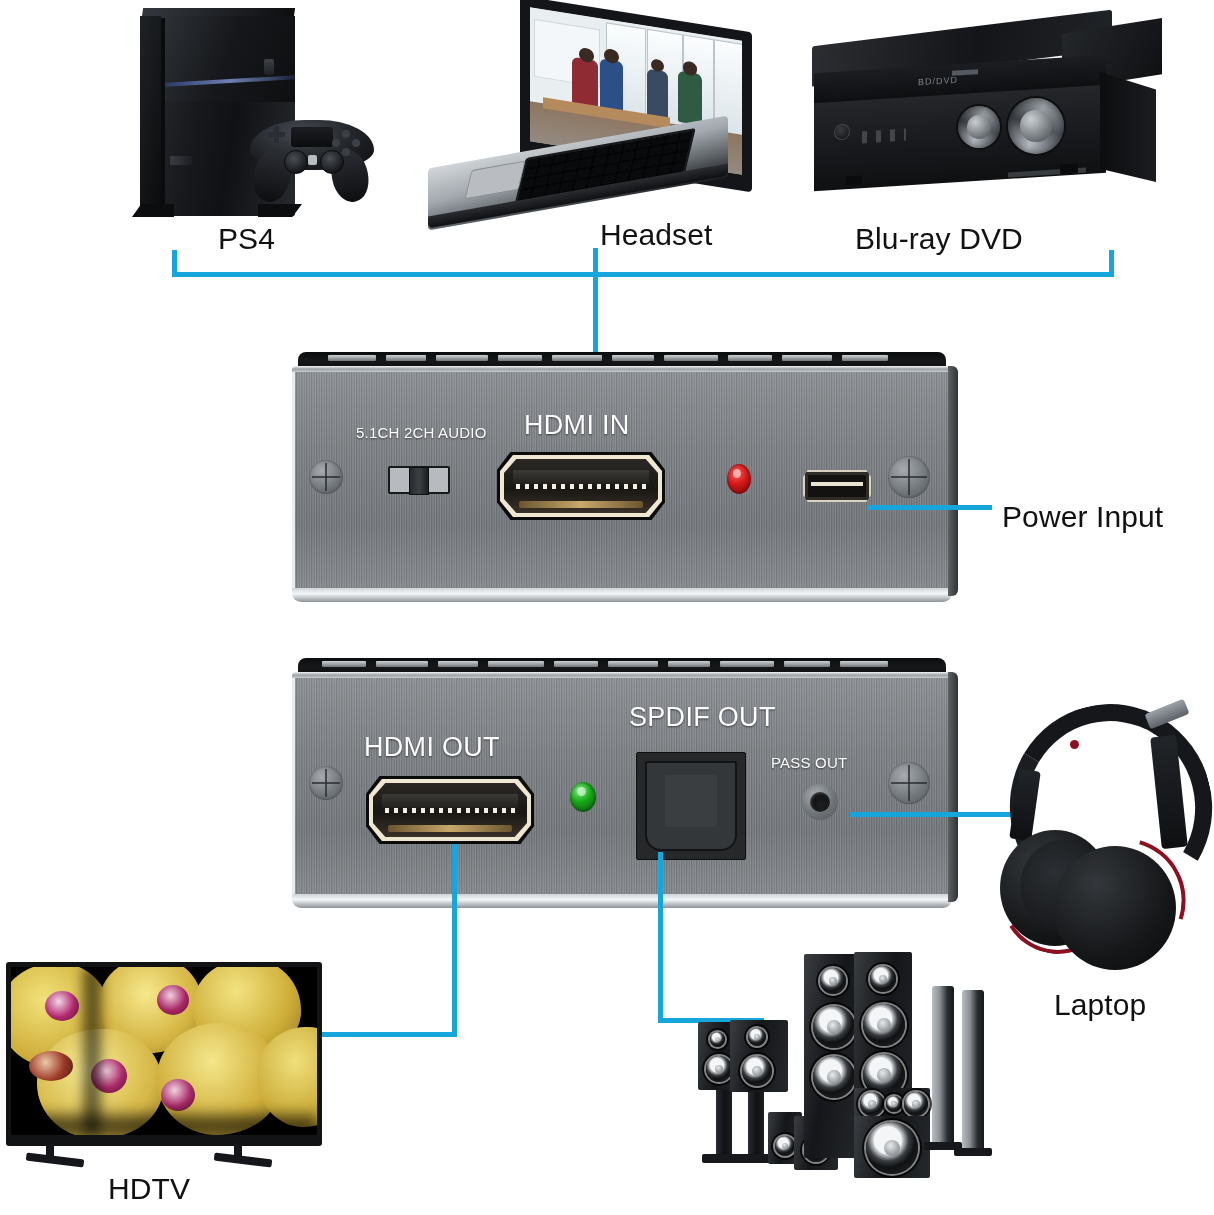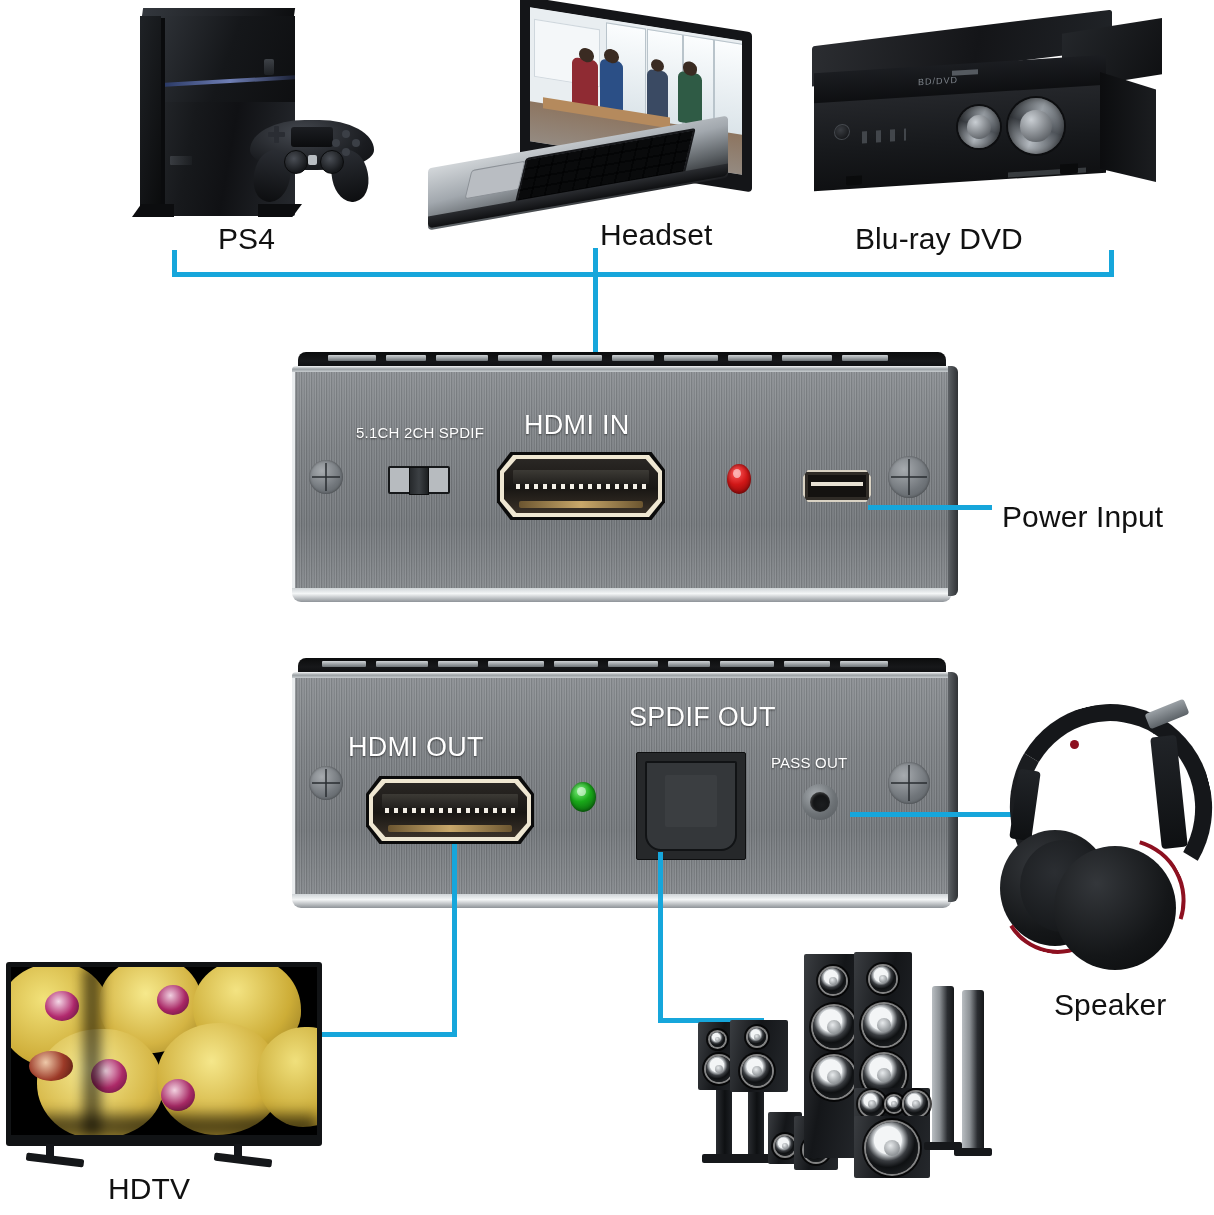--- a/index.html
+++ b/index.html
@@ -295,21 +295,21 @@
       <div class="dev-fin" style="left:544px;width:46px;"></div>
     </div>
     <div class="dev-chrome" style="left:8px;top:14px;width:660px;height:7px;border-radius:4px 4px 0 0;"></div>
     <div class="dev-face" style="left:8px;top:20px;width:660px;height:218px;"></div>
     <div class="dev-botchrome" style="left:8px;top:236px;width:660px;height:14px;"></div>
     <div class="dev-rside" style="left:664px;top:14px;width:10px;height:230px;border-radius:0 6px 6px 0;"></div>
 
     <div class="screw" style="left:25px;top:108px;width:34px;height:34px;"></div>
     <div class="screw" style="left:604px;top:104px;width:42px;height:42px;"></div>
 
-    <div class="dev-label small" style="left:72px;top:72px;">5.1CH 2CH SPDIF</div>
+    <div class="dev-label small" style="left:72px;top:72px;">5.1CH 2CH AUDIO</div>
     <div class="sw-body" style="left:104px;top:114px;width:62px;height:28px;">
       <div class="sw-knob" style="left:19px;top:-1px;width:20px;height:28px;"></div>
     </div>
 
     <div class="dev-label" style="left:240px;top:58px;">HDMI IN</div>
     <div class="hdmi" style="left:213px;top:100px;width:168px;height:68px;">
       <div class="hdmi-shell"></div>
       <div class="hdmi-inner">
         <div class="hdmi-tongue"></div>
         <div class="hdmi-pins"></div>
@@ -344,21 +344,21 @@
       <div class="dev-fin" style="left:542px;width:48px;"></div>
     </div>
     <div class="dev-chrome" style="left:8px;top:14px;width:660px;height:7px;border-radius:4px 4px 0 0;"></div>
     <div class="dev-face" style="left:8px;top:20px;width:660px;height:218px;"></div>
     <div class="dev-botchrome" style="left:8px;top:236px;width:660px;height:14px;"></div>
     <div class="dev-rside" style="left:664px;top:14px;width:10px;height:230px;border-radius:0 6px 6px 0;"></div>
 
     <div class="screw" style="left:25px;top:108px;width:34px;height:34px;"></div>
     <div class="screw" style="left:604px;top:104px;width:42px;height:42px;"></div>
 
-    <div class="dev-label" style="left:64px;top:74px;text-align:right;">HDMI OUT</div>
+    <div class="dev-label" style="left:80px;top:74px;text-align:right;">HDMI OUT</div>
     <div class="hdmi" style="left:82px;top:118px;width:168px;height:68px;">
       <div class="hdmi-shell"></div>
       <div class="hdmi-inner">
         <div class="hdmi-tongue"></div>
         <div class="hdmi-pins"></div>
         <div class="hdmi-gold"></div>
       </div>
     </div>
 
     <div class="led" style="left:286px;top:124px;width:26px;height:30px;
@@ -473,15 +473,15 @@
     <div class="hs-arm" style="left:36px;top:70px;width:22px;height:70px;transform:rotate(8deg);"></div>
 
     <div class="hs-cup" style="left:22px;top:130px;width:110px;height:116px;"></div>
     <div class="hs-red" style="left:22px;top:130px;width:110px;height:116px;transform:rotate(12deg);"></div>
     <div class="hs-pad" style="left:42px;top:140px;width:86px;height:92px;"></div>
 
     <div class="hs-cup" style="left:76px;top:146px;width:122px;height:124px;"></div>
     <div class="hs-red" style="left:78px;top:136px;width:120px;height:124px;transform:rotate(-118deg);"></div>
     <div class="abs" style="left:92px;top:40px;width:9px;height:9px;border-radius:50%;background:#8d1020;"></div>
   </div>
-  <div class="lbl" style="left:1054px;top:988px;">Speaker</div>
+  <div class="lbl" style="left:1054px;top:988px;">Laptop</div>
 
 </div>
 
 </body></html>

